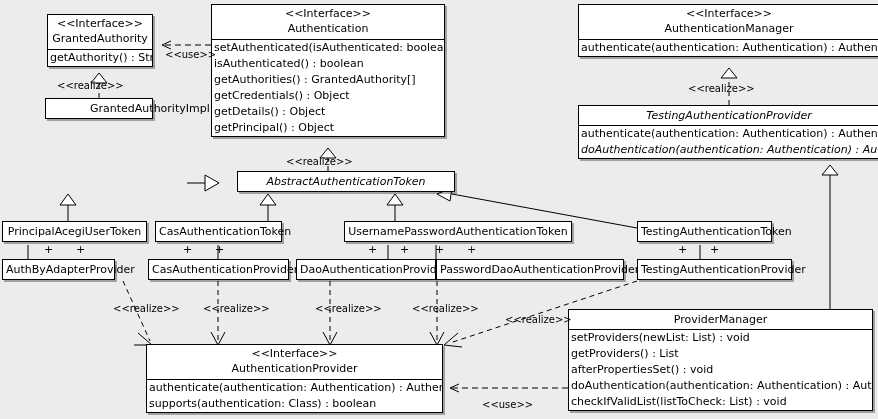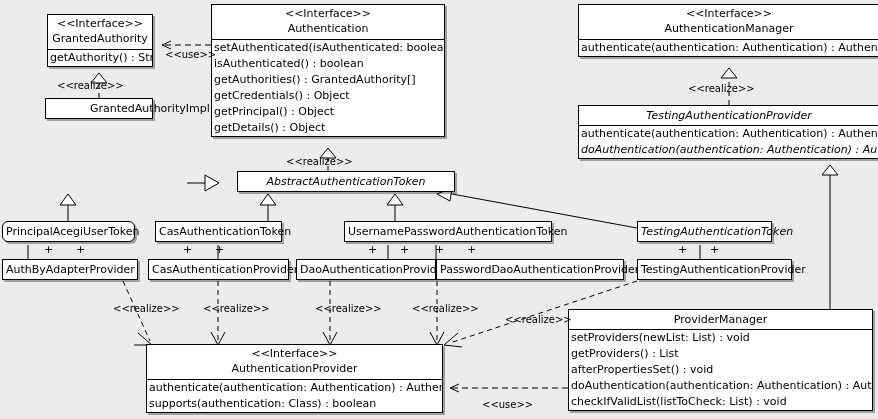--- a/index.html
+++ b/index.html
@@ -277,22 +277,22 @@
     <div class="uml-head">
       <span class="stereotype">&lt;&lt;Interface&gt;&gt;</span>
       <span class="cls-name">Authentication</span>
     </div>
     <div class="uml-sep"></div>
     <div class="uml-ops">
       <span class="op">setAuthenticated(isAuthenticated: boolean) : void</span>
       <span class="op">isAuthenticated() : boolean</span>
       <span class="op">getAuthorities() : GrantedAuthority[]</span>
       <span class="op">getCredentials() : Object</span>
+      <span class="op">getDetails() : Object</span>
       <span class="op">getPrincipal() : Object</span>
-      <span class="op">getDetails() : Object</span>
     </div>
   </div>
 
   <div class="uml-class" style="left:578px; top:4px; width:302px;">
     <div class="uml-head">
       <span class="stereotype">&lt;&lt;Interface&gt;&gt;</span>
       <span class="cls-name">AuthenticationManager</span>
     </div>
     <div class="uml-sep"></div>
     <div class="uml-ops">
@@ -311,45 +311,45 @@
     </div>
   </div>
 
 
   <div class="uml-class" style="left:219px; top:171px; width:218px;margin-left:18px;">
     <div class="uml-head compact">
       <span class="cls-name abstract">AbstractAuthenticationToken</span>
     </div>
   </div>
 
-  <div class="uml-class" style="left:2px; top:221px; width:133px;border-radius:6px;">
+  <div class="uml-class" style="left:2px; top:221px; width:145px;">
     <div class="uml-head compact">
       <span class="cls-name">PrincipalAcegiUserToken</span>
     </div>
   </div>
 
   <div class="uml-class" style="left:155px; top:221px; width:127px;">
     <div class="uml-head compact">
       <span class="cls-name">CasAuthenticationToken</span>
     </div>
   </div>
 
-  <div class="uml-class" style="left:344px; top:221px; width:208px;">
+  <div class="uml-class" style="left:344px; top:221px; width:228px;">
     <div class="uml-head compact">
       <span class="cls-name">UsernamePasswordAuthenticationToken</span>
     </div>
   </div>
 
-  <div class="uml-class" style="left:637px; top:221px; width:135px;font-style:italic;">
+  <div class="uml-class" style="left:637px; top:221px; width:135px;">
     <div class="uml-head compact">
       <span class="cls-name">TestingAuthenticationToken</span>
     </div>
   </div>
 
-  <div class="uml-class" style="left:2px; top:259px; width:136px;">
+  <div class="uml-class" style="left:2px; top:259px; width:113px;">
     <div class="uml-head compact">
       <span class="cls-name">AuthByAdapterProvider</span>
     </div>
   </div>
 
   <div class="uml-class" style="left:148px; top:259px; width:141px;">
     <div class="uml-head compact">
       <span class="cls-name">CasAuthenticationProvider</span>
     </div>
   </div>

